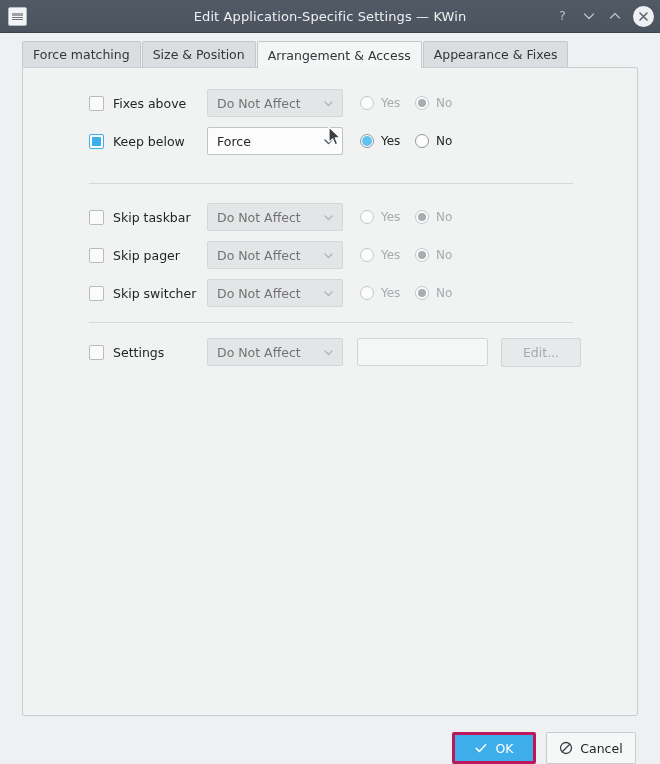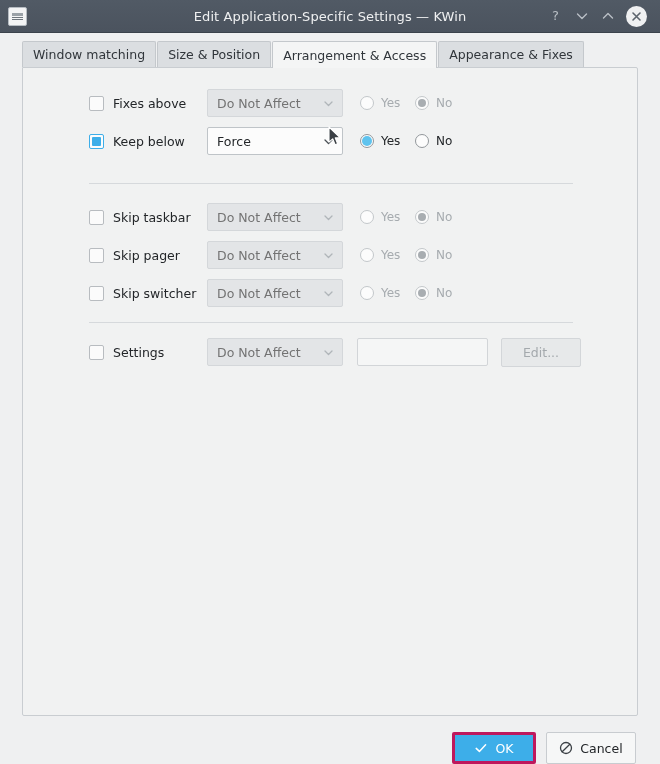--- a/index.html
+++ b/index.html
@@ -29,21 +29,21 @@
   }
 
   
   .titlebar {
     height: 33px;
     min-height: 33px;
     background: linear-gradient(to bottom, #515a65, #4b535e);
     border-bottom: 1px solid #3b434c;
     display: flex;
     align-items: center;
-    padding: 0 13px 0 8px;
+    padding: 0 6px 0 8px;
     box-sizing: border-box;
     position: relative;
   }
   .win-icon {
     width: 19px;
     height: 19px;
     background: #f3f4f5;
     border: 1px solid #b6bcc2;
     border-radius: 2px;
     box-sizing: border-box;
@@ -363,21 +363,21 @@
       </div>
       <div class="wb wb-close">
         <svg width="21" height="21" viewBox="0 0 21 21">
             <path d="M7 7 L14 14 M14 7 L7 14" fill="none" stroke="#5c646d" stroke-width="1.6" stroke-linecap="round"></path>
           </svg>
       </div>
     </div>
   </div>
 
   <div class="tabbar">
-    <div class="tab">Window matching</div>
+    <div class="tab">Force matching</div>
     <div class="tab">Size &amp; Position</div>
     <div class="tab active">Arrangement &amp; Access</div>
     <div class="tab">Appearance &amp; Fixes</div>
   </div>
 
   <div class="panel">
 
     <div class="row">
       <div class="chk-cell">
         <div class="checkbox disabled"></div>

